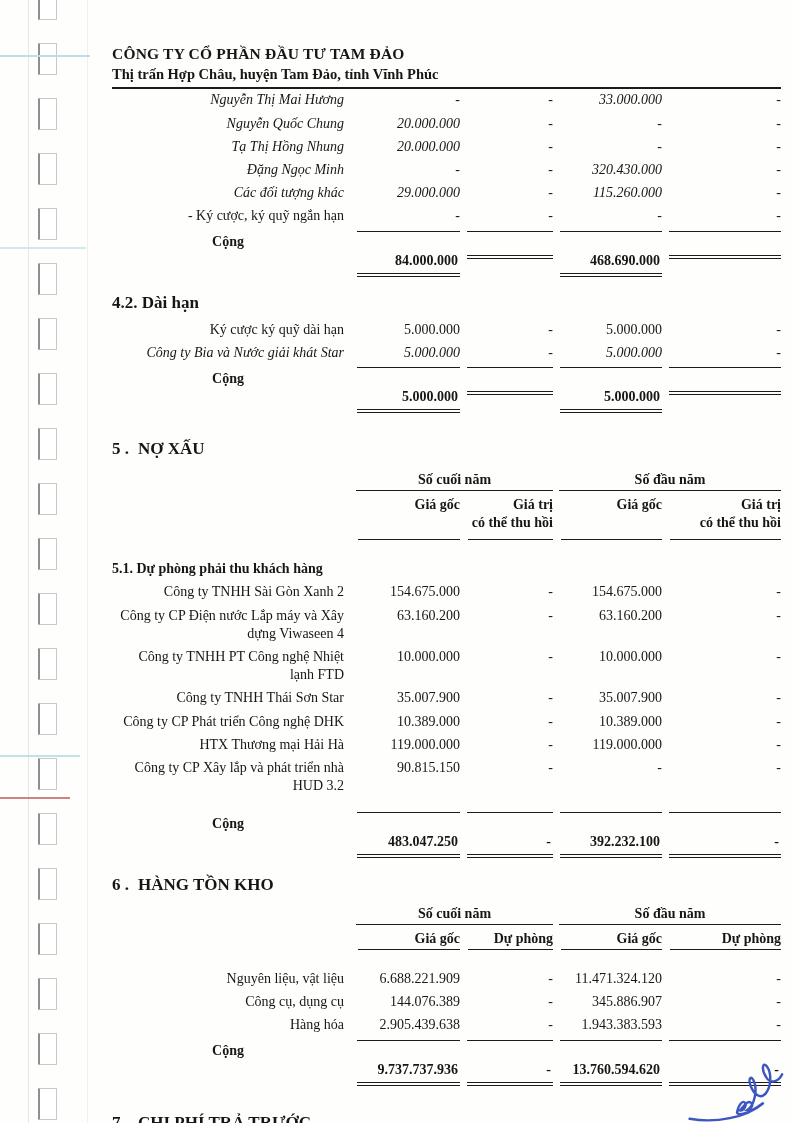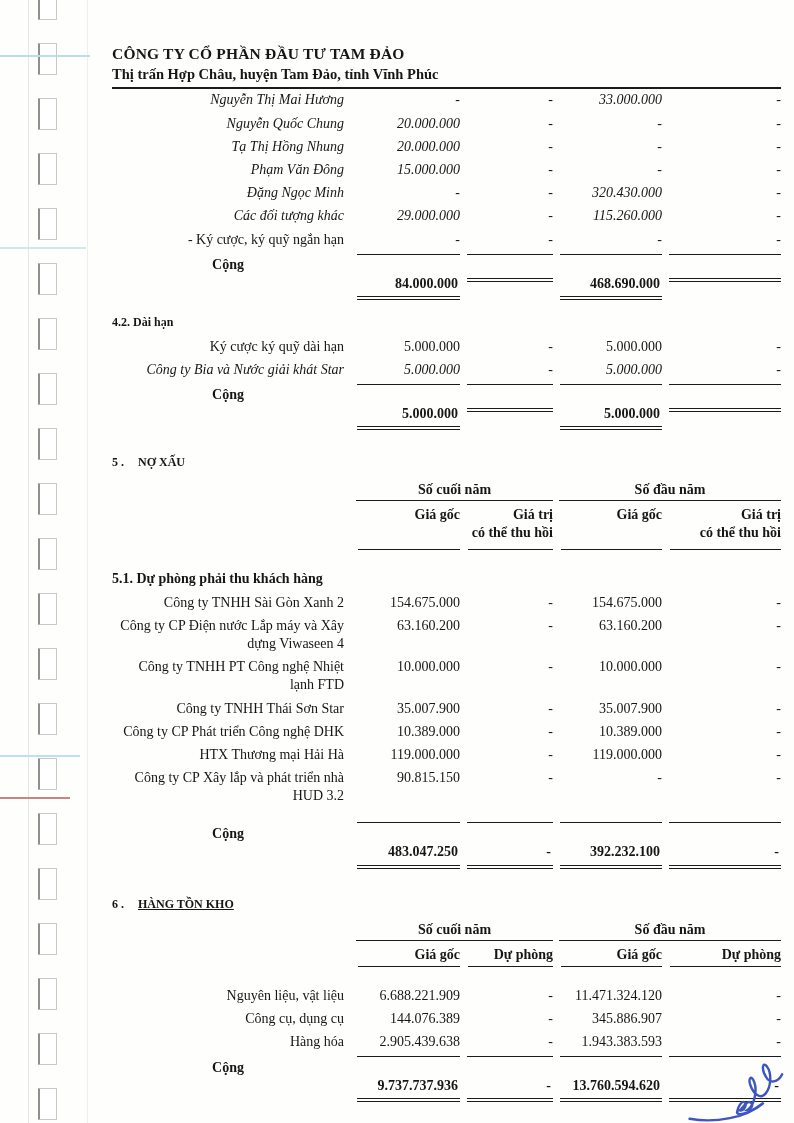--- a/index.html
+++ b/index.html
@@ -23,36 +23,36 @@
   .hdr-addr{font-size:14.5px;font-weight:bold;margin-top:1px;}
   table{border-collapse:collapse;table-layout:fixed;width:669px;}
   td{padding:2.5px 0;vertical-align:top;}
   .lab{text-align:right;padding-right:6px;}
   .num{text-align:right;padding-left:7px;}
   tr.it td{font-style:italic;}
   tr.total td{font-weight:bold;}
   tr.total td.lab{text-align:center;padding-top:5px;}
   .rule{border-top:1.2px solid #1b1b1b;border-bottom:4px double #1b1b1b;
         padding:20px 2px 3px 2px;min-height:19px;box-sizing:border-box;}
-  .shead{font-weight:bold;font-size:12px;}
+  .shead{font-weight:bold;font-size:17px;}
   .shead .pre{display:inline-block;min-width:26px;}
   .subsec{font-weight:bold;padding-top:6px;}
   .grpline{font-weight:bold;text-align:center;border-bottom:1.6px solid #1b1b1b;
            padding-bottom:1px;margin-left:6px;}
   .sub5{height:44px;border-bottom:1.6px solid #1b1b1b;font-weight:bold;text-align:right;
         margin-left:8px;box-sizing:border-box;}
   .sub6{border-bottom:1.6px solid #1b1b1b;font-weight:bold;text-align:right;
         margin-left:8px;padding-bottom:1px;}
   tr.sp td{padding:0;height:12px;}
   tr.sp6 td{padding:0;height:15px;}
   .mt42{margin-top:13px;}
   .m42t{margin-top:4px;}
   .mt5{margin-top:22px;}
   .mt5t{margin-top:8px;}
-  .mt6{margin-top:26px;text-decoration:underline;}
+  .mt6{margin-top:13px;}
   .mt6t{margin-top:6px;}
   .mt7{margin-top:24px;}
   .mt7t{margin-top:8px;}
   .sig{position:absolute;right:-2px;bottom:0;width:112px;height:62px;transform:rotate(-6deg);}
   .sig path{fill:none;stroke:#3d56c0;stroke-width:2.4;stroke-linecap:round;}
 </style>
 </head>
 <body>
 
 <div class="page">
@@ -118,27 +118,20 @@
         <td class="num">-</td>
       </tr>
       <tr class="it">
         <td class="lab">Tạ Thị Hồng Nhung</td>
         <td class="num">20.000.000</td>
         <td class="num">-</td>
         <td class="num">-</td>
         <td class="num">-</td>
       </tr>
       <tr class="it">
-        <td class="lab">Phạm Văn Đông</td>
-        <td class="num">15.000.000</td>
-        <td class="num">-</td>
-        <td class="num">-</td>
-        <td class="num">-</td>
-      </tr>
-      <tr class="it">
         <td class="lab">Đặng Ngọc Minh</td>
         <td class="num">-</td>
         <td class="num">-</td>
         <td class="num">320.430.000</td>
         <td class="num">-</td>
       </tr>
       <tr class="it">
         <td class="lab">Các đối tượng khác</td>
         <td class="num">29.000.000</td>
         <td class="num">-</td>

